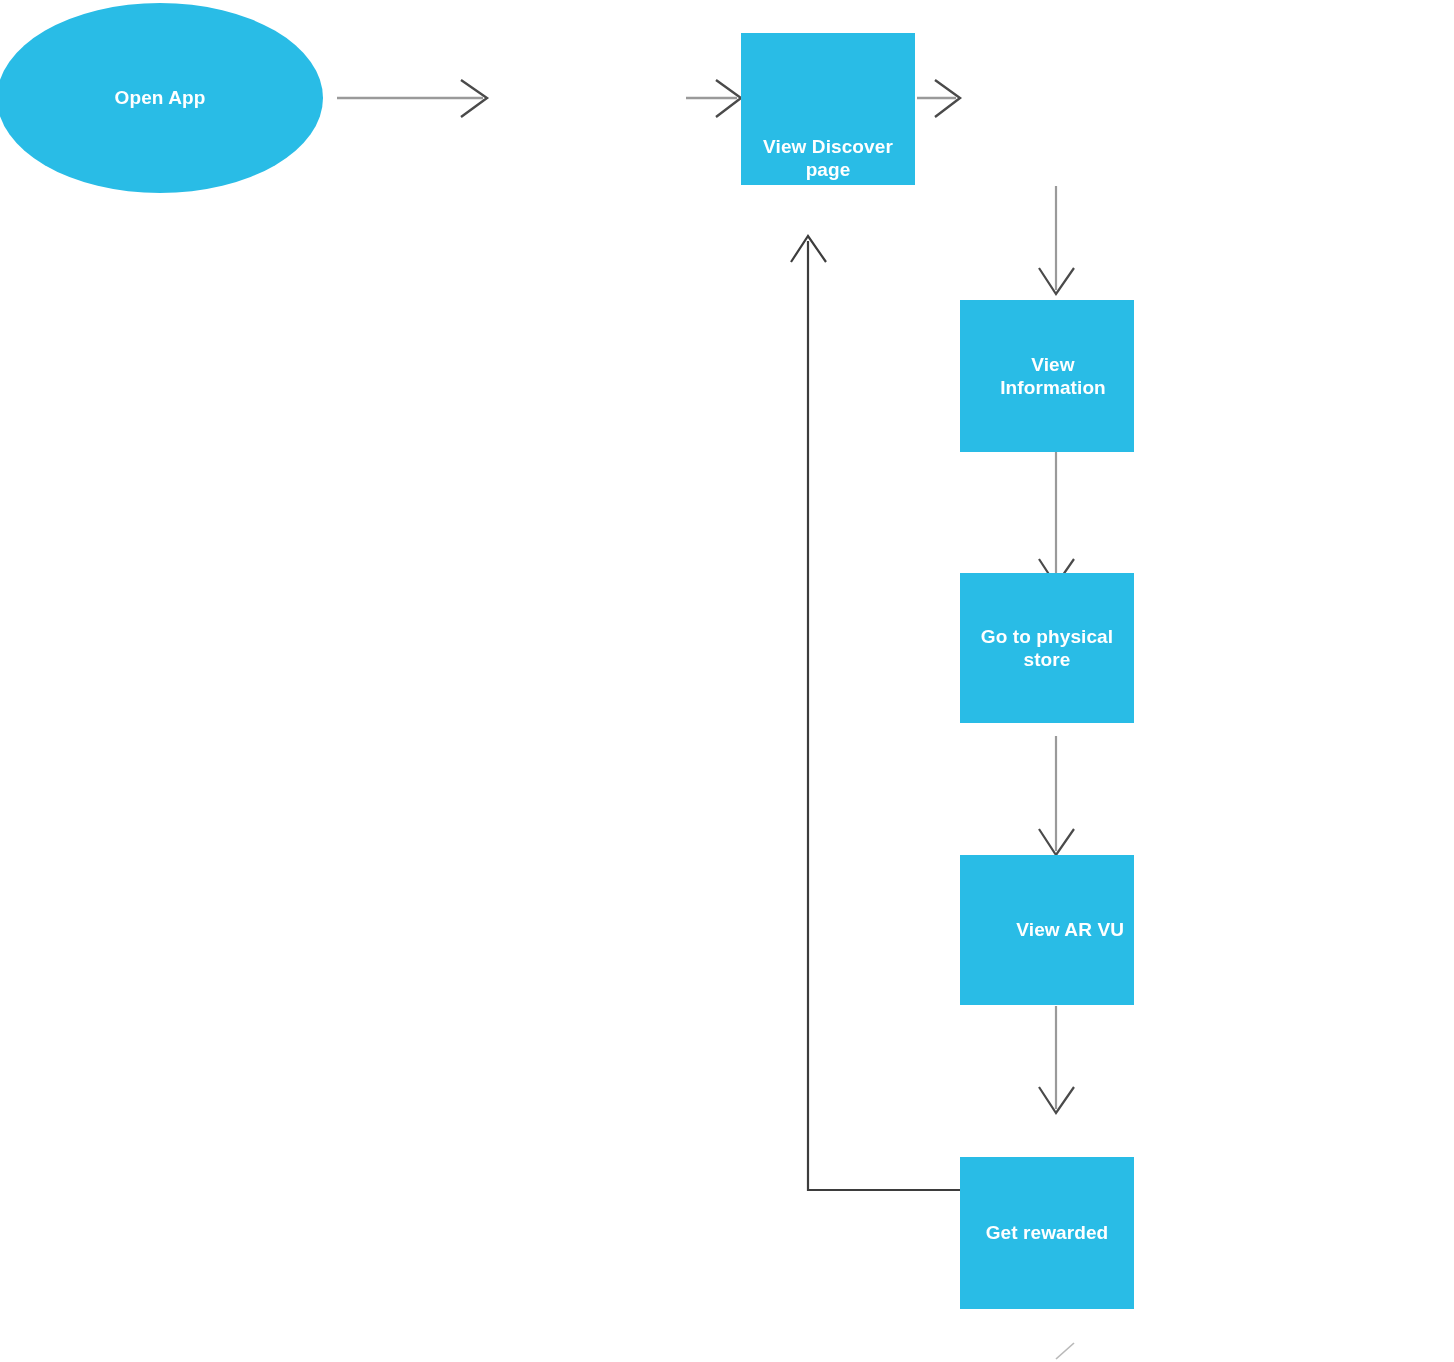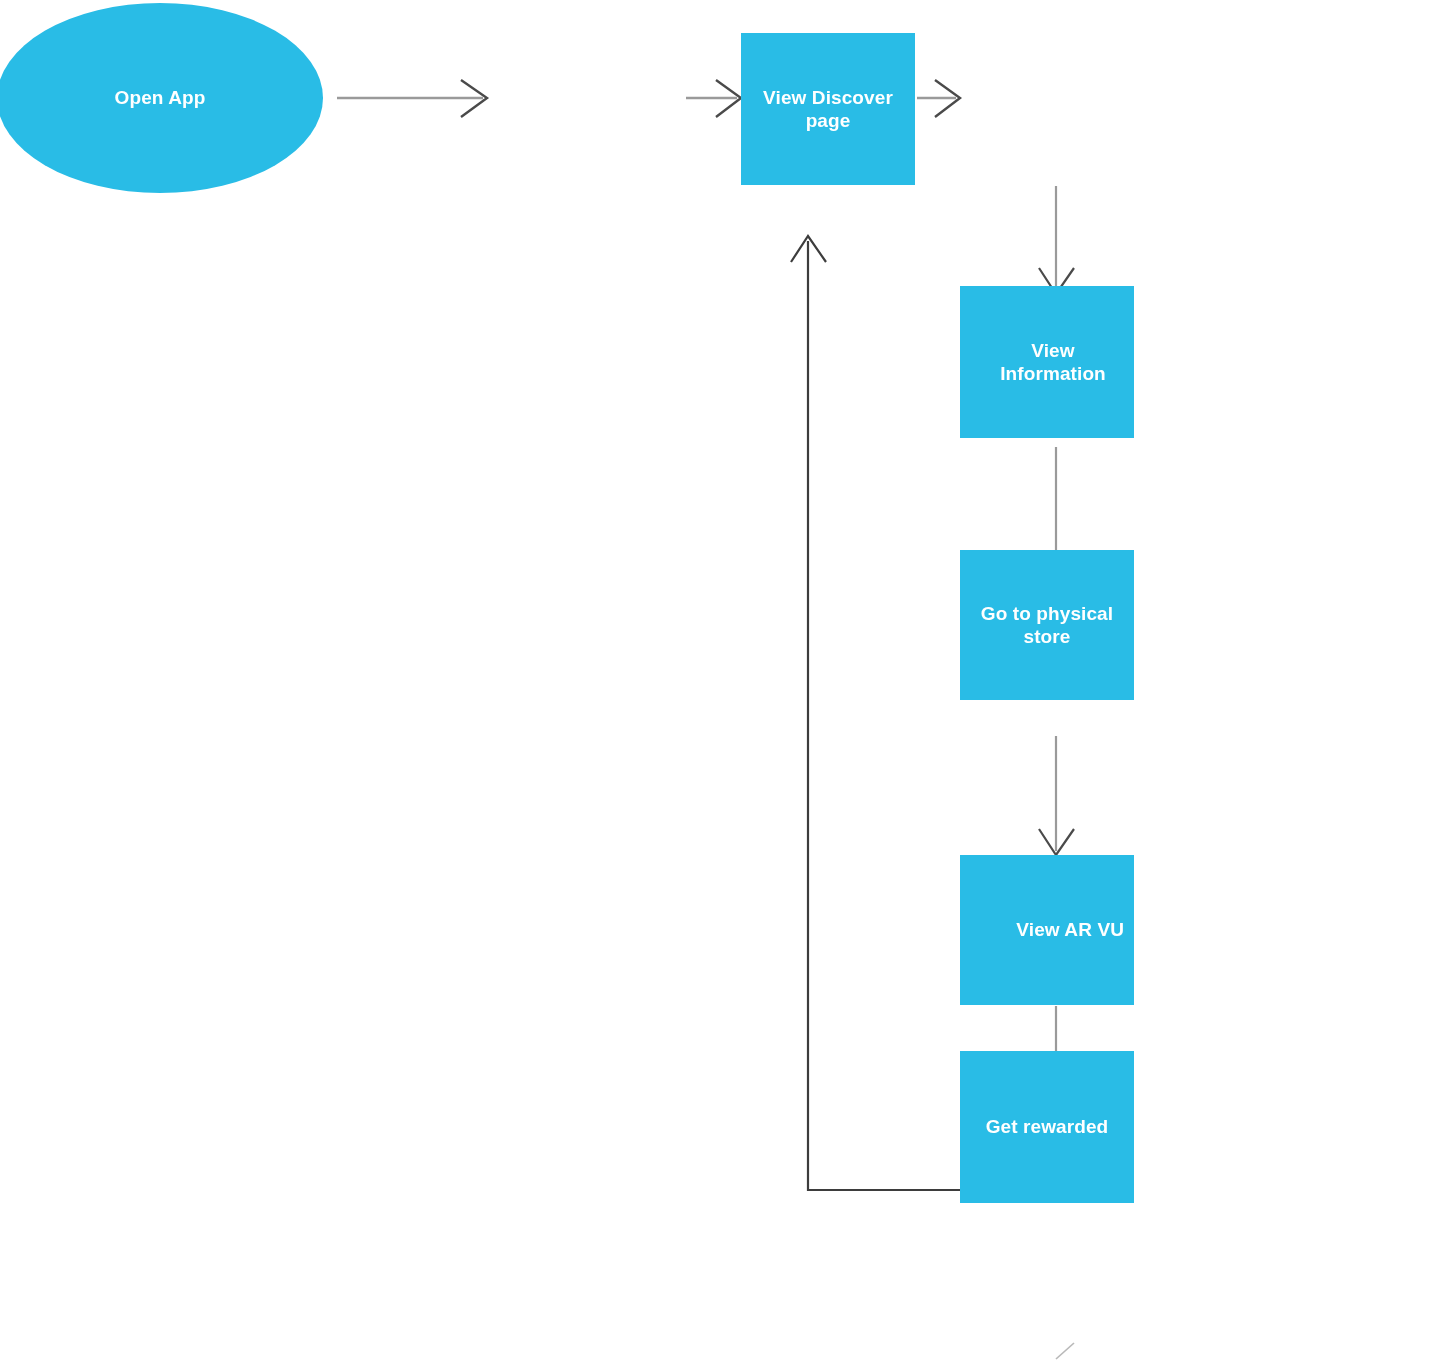--- a/index.html
+++ b/index.html
@@ -99,34 +99,34 @@
     </g>
 
     <line x1="1056" y1="1359" x2="1074" y2="1343" stroke="#b9b9b9" stroke-width="1.6"></line>
   </svg>
 
   <div class="node terminator" style="left:-3px; top:3px; width:326px; height:190px;">
     <span class="node-label">Open App</span>
   </div>
 
 
-  <div class="node process" style="left:741px; top:33px; width:174px; height:152px;">
+  <div class="node process" style="left:741px; top:33px; width:174px; height:152px;align-items:flex-end;">
     <span class="node-label">View Discover page</span>
   </div>
 
 
-  <div class="node process" style="left:960px; top:286px; width:174px; height:152px;padding-left:22px;">
+  <div class="node process" style="left:960px; top:300px; width:174px; height:152px;padding-left:22px;">
     <span class="node-label">View Information</span>
   </div>
 
-  <div class="node process" style="left:960px; top:550px; width:174px; height:150px;">
+  <div class="node process" style="left:960px; top:573px; width:174px; height:150px;">
     <span class="node-label">Go to physical store</span>
   </div>
 
   <div class="node process" style="left:960px; top:855px; width:174px; height:150px;text-align:right;">
     <span class="node-label">View AR VU</span>
   </div>
 
-  <div class="node process" style="left:960px; top:1051px; width:174px; height:152px;">
+  <div class="node process" style="left:960px; top:1157px; width:174px; height:152px;">
     <span class="node-label">Get rewarded</span>
   </div>
 
 </div>
 
 </body></html>

